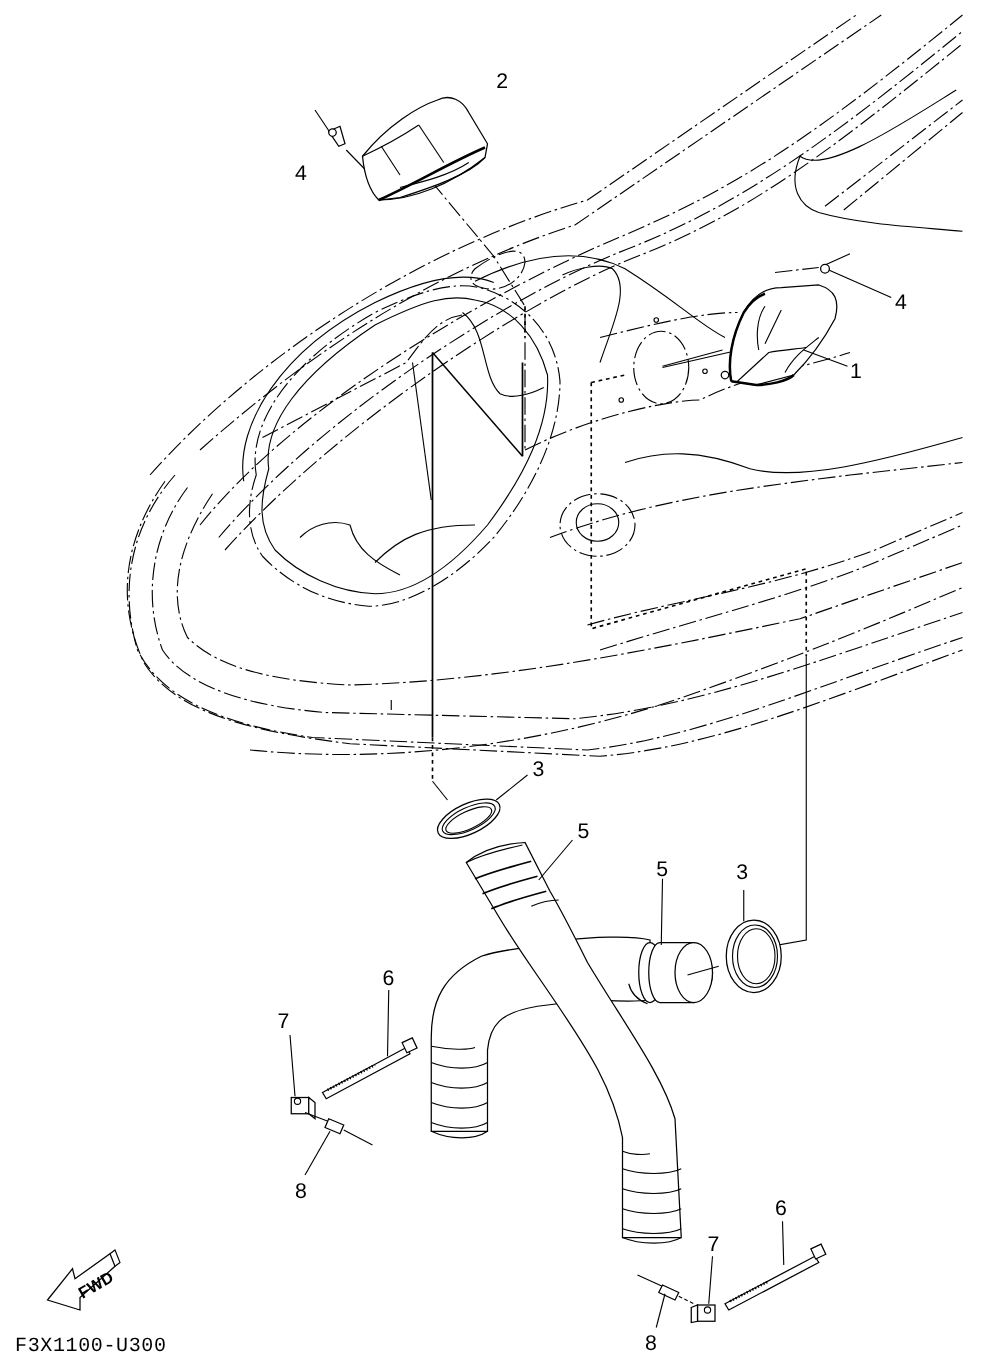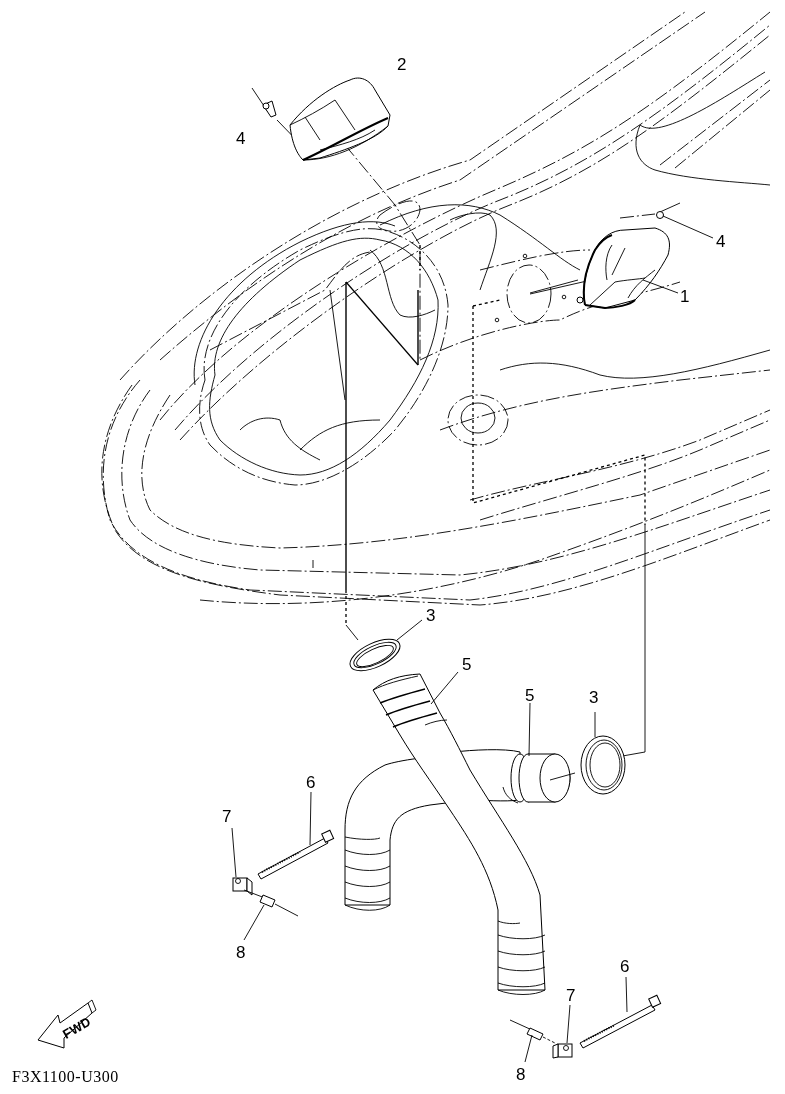--- a/index.html
+++ b/index.html
@@ -10,21 +10,21 @@
       position: absolute;
       font-family: "Liberation Sans", sans-serif;
       font-size: 17px;
       color: #000;
       line-height: 1;
       cursor: pointer;
     }
     .code {
       position: absolute;
       left: 12px; top: 1068px;
-      font-family: Liberation Serif, serif;
+      font-family: Liberation Mono, monospace;
       font-size: 16px;
       color: #000;
       letter-spacing: 0.5px;
     }
     .fwd-text {
       font-family: "Liberation Sans", sans-serif;
       font-weight: bold;
       font-size: 13px;
     }
     .thin { stroke: #000; stroke-width: 0.9; fill: none; }

